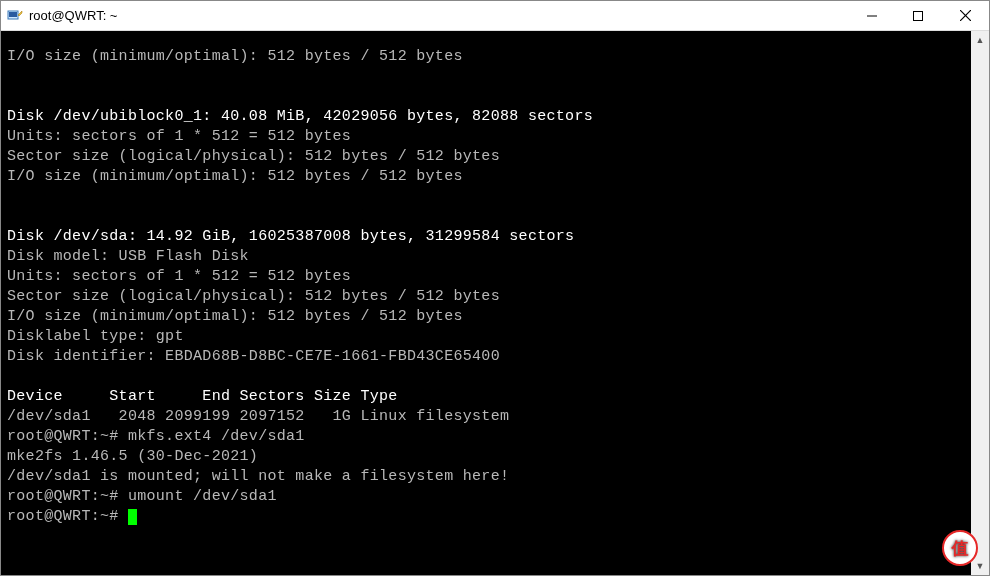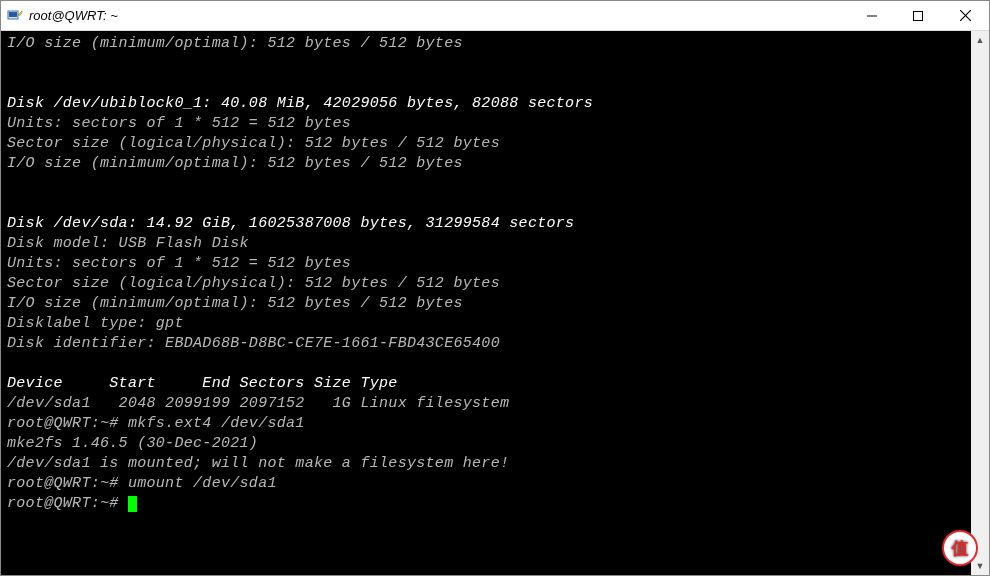--- a/index.html
+++ b/index.html
@@ -11,21 +11,20 @@
       overflow: hidden;
       position: relative;
     }
     .window {
       width: 100%;
       height: 100%;
       border: 1px solid #888;
       display: flex;
       flex-direction: column;
       background: #fff;
-      font-style: italic;
     }
     .titlebar {
       height: 30px;
       background: #fff;
       display: flex;
       align-items: center;
       padding-left: 6px;
       border-bottom: 1px solid #ddd;
     }
     .titlebar-icon {
@@ -61,21 +60,21 @@
       background: #000;
       position: relative;
     }
     .terminal {
       flex: 1;
       background: #000;
       color: #c8c8c8;
       font-family: "Courier New", monospace;
       font-size: 15px;
       line-height: 20px;
-      padding: 3px 6px;
+      padding: 16px 6px;
       white-space: pre;
       letter-spacing: 0.3px;
     }
     .scrollbar {
       width: 18px;
       background: #f0f0f0;
       position: relative;
     }
     .scrollbar-arrow {
       width: 100%;

